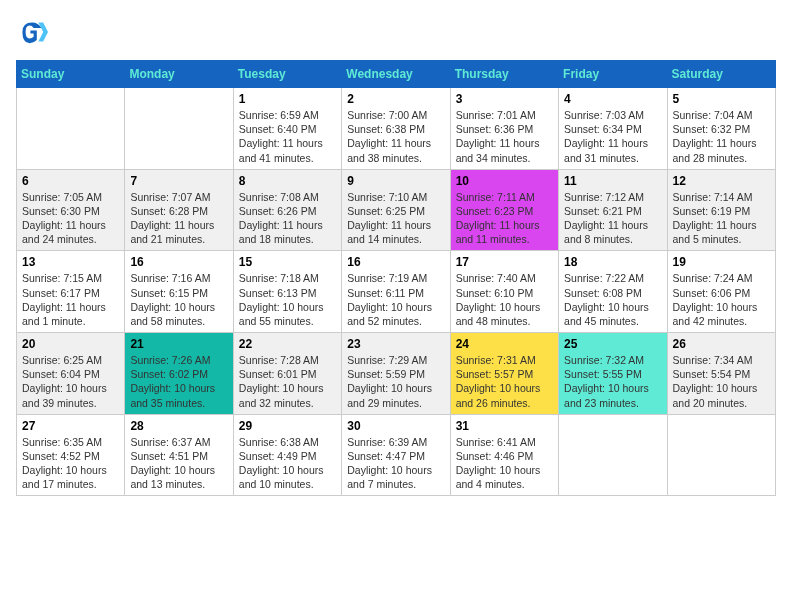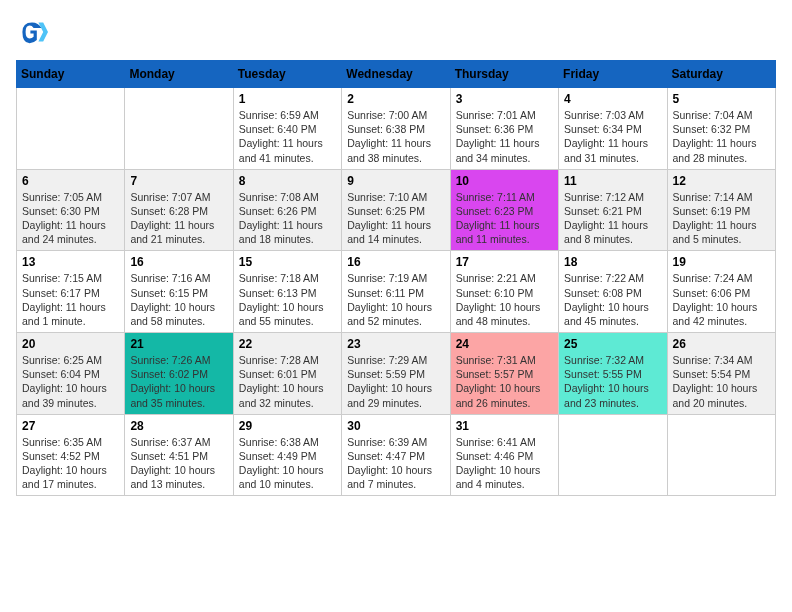--- a/index.html
+++ b/index.html
@@ -44,21 +44,21 @@
       font-size: 14px;
       color: #444;
     }
     .calendar {
       width: 100%;
       border-collapse: collapse;
       font-size: 11px;
     }
     .calendar th {
       background: #1565c0;
-      color: #000000;
+      color: #5eead4;
       padding: 6px 4px;
       text-align: left;
       font-size: 12px;
       font-weight: bold;
       border: 1px solid #1565c0;
     }
     .calendar td {
       border: 1px solid #ccc;
       vertical-align: top;
       padding: 4px 5px;
@@ -231,21 +231,21 @@
         </td>
         <td>
           <span class="day-number">16</span>
           <div class="day-info" style="white-space: pre-line;">Sunrise: 7:19 AM
 Sunset: 6:11 PM
 Daylight: 10 hours
 and 52 minutes.</div>
         </td>
         <td>
           <span class="day-number">17</span>
-          <div class="day-info" style="white-space: pre-line;">Sunrise: 2:21 AM
+          <div class="day-info" style="white-space: pre-line;">Sunrise: 7:40 AM
 Sunset: 6:10 PM
 Daylight: 10 hours
 and 48 minutes.</div>
         </td>
         <td>
           <span class="day-number">18</span>
           <div class="day-info" style="white-space: pre-line;">Sunrise: 7:22 AM
 Sunset: 6:08 PM
 Daylight: 10 hours
 and 45 minutes.</div>
@@ -280,21 +280,21 @@
 Daylight: 10 hours
 and 32 minutes.</div>
         </td>
         <td style="background: rgb(240, 240, 240); margin-left: 48px;">
           <span class="day-number">23</span>
           <div class="day-info" style="white-space: pre-line;">Sunrise: 7:29 AM
 Sunset: 5:59 PM
 Daylight: 10 hours
 and 29 minutes.</div>
         </td>
-        <td style="background: #fca5a5;">
+        <td style="background: #fde047;">
           <span class="day-number">24</span>
           <div class="day-info" style="white-space: pre-line;">Sunrise: 7:31 AM
 Sunset: 5:57 PM
 Daylight: 10 hours
 and 26 minutes.</div>
         </td>
         <td style="background: #5eead4;">
           <span class="day-number">25</span>
           <div class="day-info" style="white-space: pre-line;">Sunrise: 7:32 AM
 Sunset: 5:55 PM

